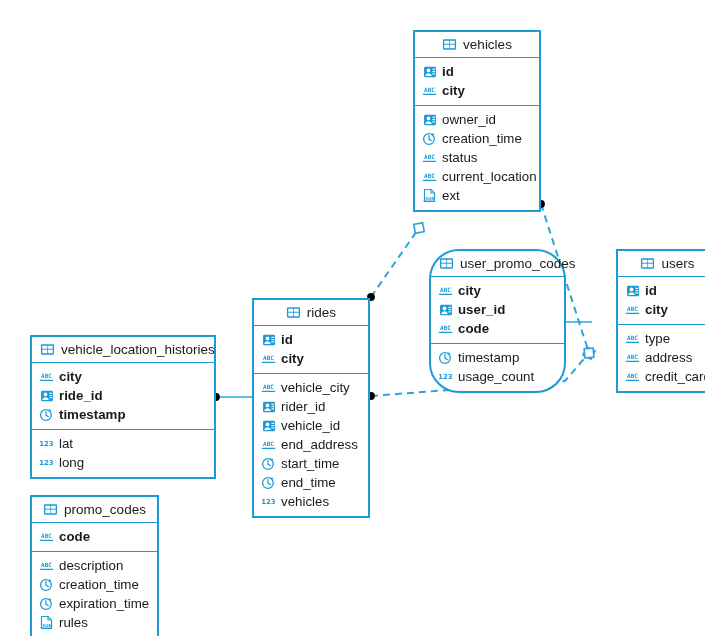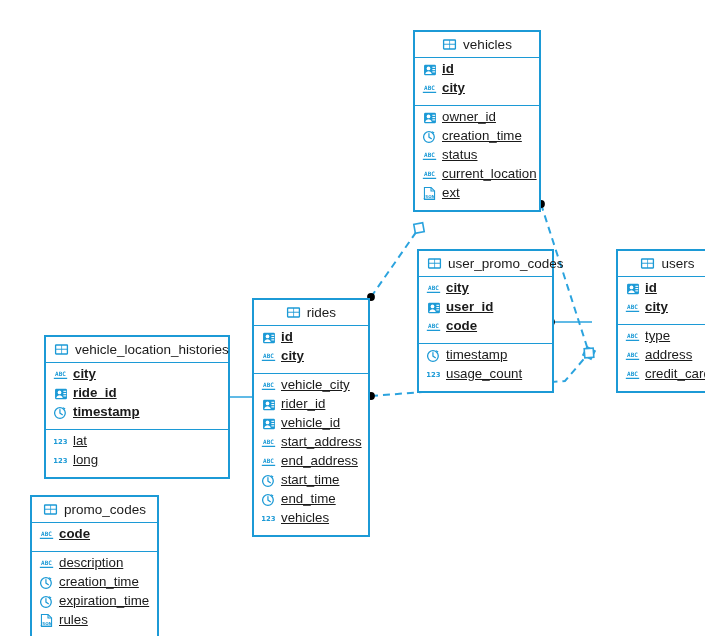--- a/index.html
+++ b/index.html
@@ -53,28 +53,27 @@
   .entity-section {
     box-sizing: border-box;
     padding: 4px 0 5px 0;
   }
   .entity-section.keys {
     border-bottom: 1px solid #1c9ad6;
   }
   .field {
     box-sizing: border-box;
     display: flex;
-    align-items: flex-start;
+    align-items: center;
     gap: 5px;
     padding: 0 7px;
     height: 19px;
     font-size: 13.3px;
     color: #1a1a1a;
     white-space: nowrap;
-    text-decoration: underline;
   }
   .field.key .field-label {
     font-weight: bold;
   }
   .field-label {
     line-height: 1;
   }
 
   
   .icon {
@@ -203,21 +202,21 @@
               <path d="M2.6 1.6h7.1l3.7 3.6v9.2H2.6z" fill="#fff" stroke="#1c9ad6" stroke-width="1.15"></path>
               <path d="M9.6 1.8v3.5h3.6" fill="none" stroke="#1c9ad6" stroke-width="1.15"></path>
               <text x="7.9" y="12.9" font-family="DejaVu Sans, sans-serif" font-size="4.3" font-weight="bold" fill="#1c9ad6" text-anchor="middle">JSON</text>
               <rect x="2.2" y="13.4" width="11.5" height="1.1" fill="#1c9ad6"></rect>
             </svg>
           </span>
           <span class="field-label">ext</span>
         </div>
       </div>
     </div>
-    <div class="entity" style="left: 417px; top: 249px; width: 137px;">
+    <div class="entity" style="left: 429px; top: 249px; width: 137px; border-radius: 30px;">
       <div class="entity-header">
         <span class="icon">
           <svg viewBox="0 0 16 16" width="15" height="15">
             <rect x="1" y="2.5" width="14" height="11" rx="1.2" fill="#1c9ad6"></rect>
             <rect x="2.4" y="4" width="5.4" height="3.2" fill="#fff"></rect>
             <rect x="8.6" y="4" width="5" height="3.2" fill="#fff"></rect>
             <rect x="2.4" y="8.2" width="5.4" height="3.8" fill="#fff"></rect>
             <rect x="8.6" y="8.2" width="5" height="3.8" fill="#fff"></rect>
           </svg>
         </span>
@@ -417,29 +416,20 @@
           </span>
           <span class="field-label">vehicle_id</span>
         </div>
         <div class="field">
           <span class="icon">
             <svg viewBox="0 0 18 16" width="16" height="14">
               <text x="9" y="9.4" font-family="DejaVu Sans Mono, monospace" font-size="7.2" font-weight="bold" fill="#1c9ad6" text-anchor="middle">ABC</text>
               <rect x="1" y="11.3" width="16" height="1.5" fill="#1c9ad6"></rect>
             </svg>
           </span>
-          <span class="field-label">start_address</span>
-        </div>
-        <div class="field">
-          <span class="icon">
-            <svg viewBox="0 0 18 16" width="16" height="14">
-              <text x="9" y="9.4" font-family="DejaVu Sans Mono, monospace" font-size="7.2" font-weight="bold" fill="#1c9ad6" text-anchor="middle">ABC</text>
-              <rect x="1" y="11.3" width="16" height="1.5" fill="#1c9ad6"></rect>
-            </svg>
-          </span>
           <span class="field-label">end_address</span>
         </div>
         <div class="field">
           <span class="icon">
             <svg viewBox="0 0 16 16" width="15" height="15">
               <circle cx="7.4" cy="8.6" r="5.7" fill="none" stroke="#1c9ad6" stroke-width="1.35"></circle>
               <path d="M7.4 4.9v3.7l2.6 1.7" fill="none" stroke="#1c9ad6" stroke-width="1.3" stroke-linecap="round"></path>
               <path d="M10.4 2.2l3 1.4-1.7 1.5z" fill="#1c9ad6"></path>
             </svg>
           </span>
@@ -458,21 +448,21 @@
         <div class="field">
           <span class="icon">
             <svg viewBox="0 0 18 16" width="16" height="14">
               <text x="9" y="10.4" font-family="DejaVu Sans, sans-serif" font-size="8.2" font-weight="bold" fill="#1c9ad6" text-anchor="middle">123</text>
             </svg>
           </span>
           <span class="field-label">vehicles</span>
         </div>
       </div>
     </div>
-    <div class="entity" style="left: 44px; top: 335px; width: 186px;">
+    <div class="entity" style="left: 30px; top: 335px; width: 186px;">
       <div class="entity-header">
         <span class="icon">
           <svg viewBox="0 0 16 16" width="15" height="15">
             <rect x="1" y="2.5" width="14" height="11" rx="1.2" fill="#1c9ad6"></rect>
             <rect x="2.4" y="4" width="5.4" height="3.2" fill="#fff"></rect>
             <rect x="8.6" y="4" width="5" height="3.2" fill="#fff"></rect>
             <rect x="2.4" y="8.2" width="5.4" height="3.8" fill="#fff"></rect>
             <rect x="8.6" y="8.2" width="5" height="3.8" fill="#fff"></rect>
           </svg>
         </span>

